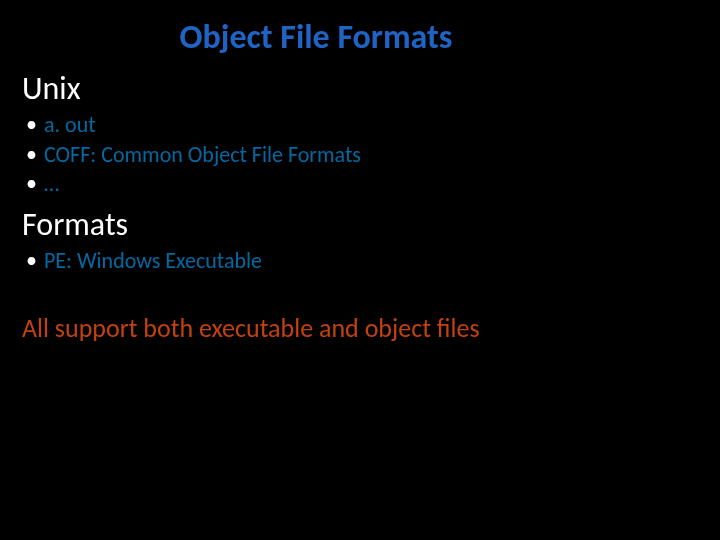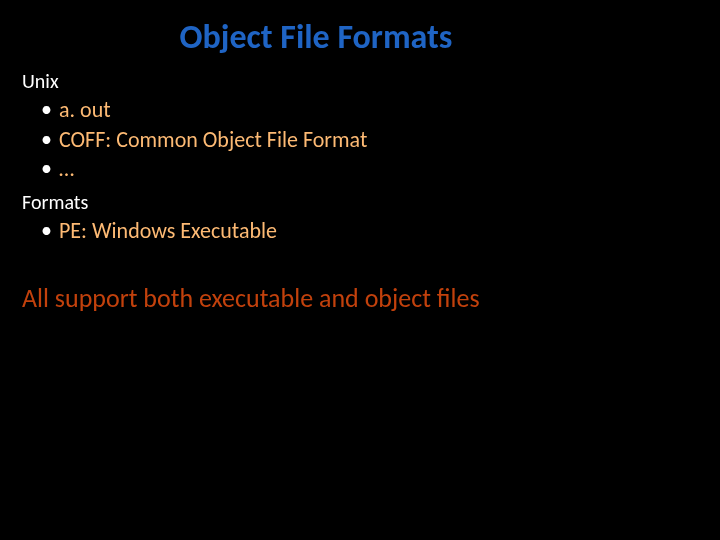--- a/index.html
+++ b/index.html
@@ -20,32 +20,32 @@
   }
   .title {
     text-align: center;
     font-size: 34px;
     font-weight: 600;
     color: #1f64c4;
     padding-top: 16px;
     padding-bottom: 6px;
   }
   .section {
-    font-size: 20px;
+    font-size: 32px;
     color: #fff;
     padding-left: 22px;
     margin-top: 6px;
     margin-bottom: 2px;
   }
   ul.bullets {
     list-style: none;
     margin: 2px 0 6px 0;
-    padding-left: 41px;
+    padding-left: 26px;
     font-size: 22px;
-    color: #fdba74;
+    color: #0369a1;
   }
   ul.bullets li {
     position: relative;
     padding-left: 18px;
     line-height: 1.35;
   }
   ul.bullets li::before {
     content: "•";
     position: absolute;
     left: 0;
@@ -62,21 +62,21 @@
 </head>
 <body>
 
 <div class="slide">
 
   <div class="title">Object File Formats</div>
 
   <div class="section">Unix</div>
   <ul class="bullets">
     <li>a. out</li>
-    <li>COFF: Common Object File Format</li>
+    <li>COFF: Common Object File Formats</li>
     <li>…</li>
   </ul>
 
   <div class="section">Formats</div>
   <ul class="bullets">
     <li>PE: Windows Executable</li>
   </ul>
 
   <div class="footnote">All support both executable and object files</div>
 

